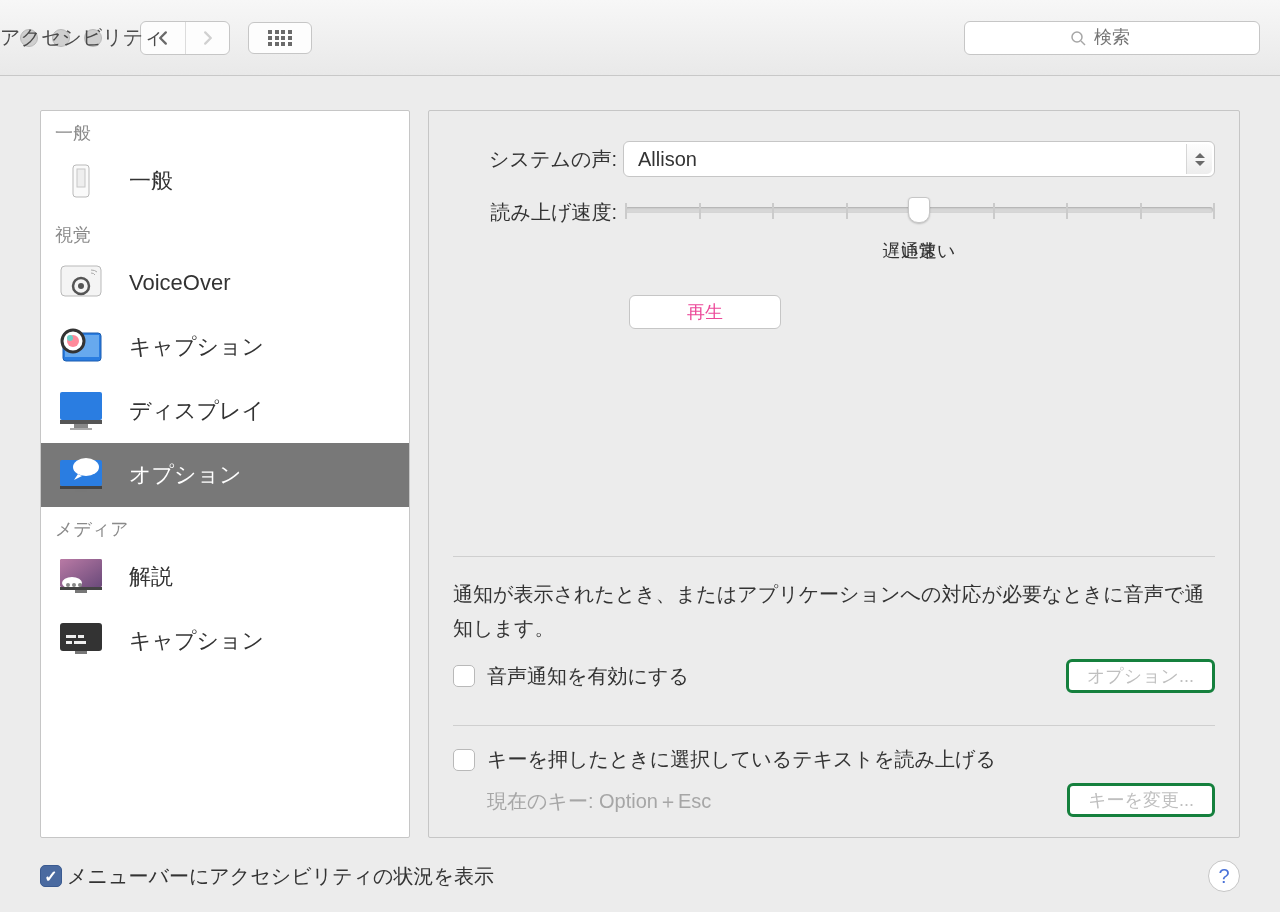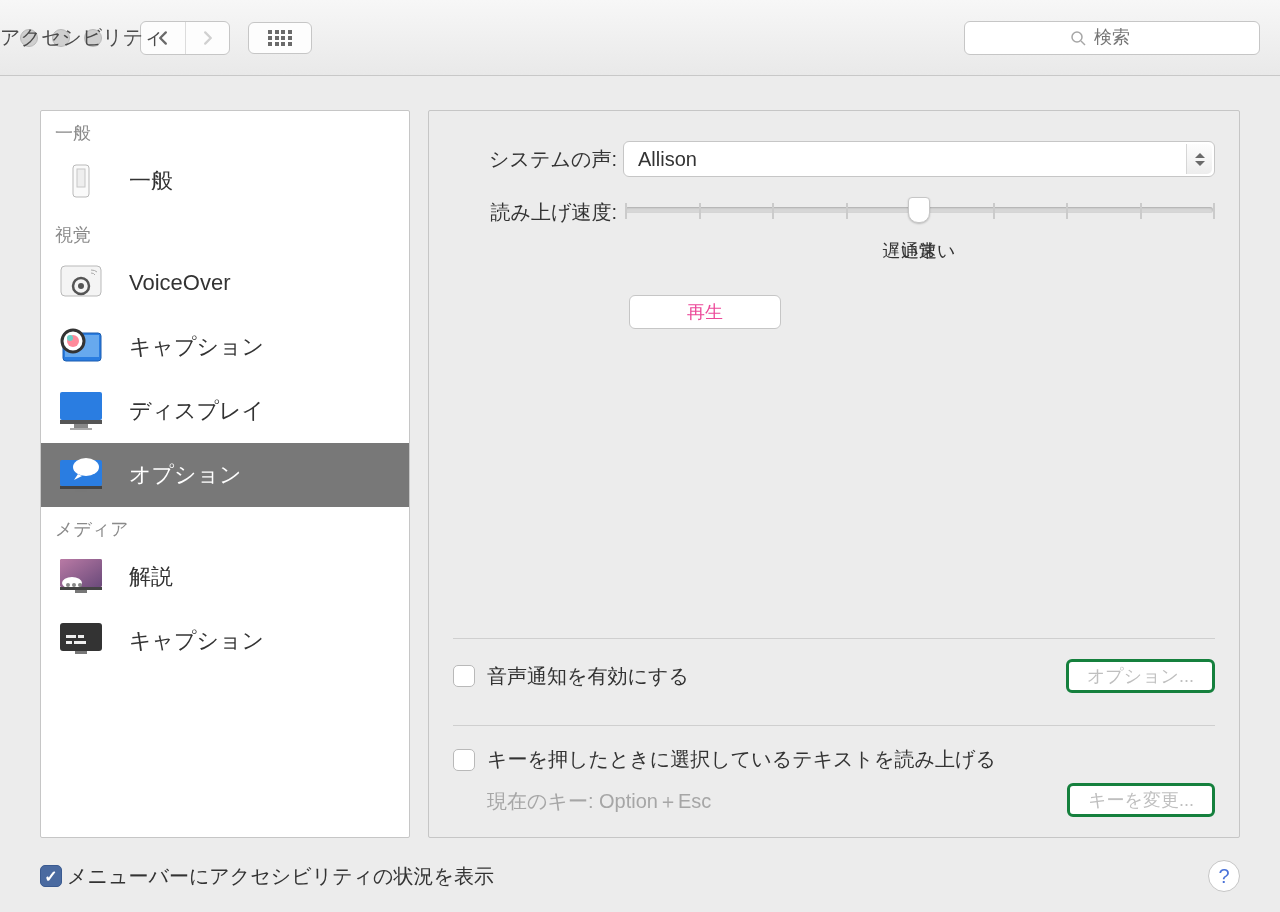--- a/index.html
+++ b/index.html
@@ -279,20 +279,21 @@
         </div>
       </div>
 
       <div class="playbtn">
         <span>再生</span>
       </div>
 
       <div class="spacer-flex"></div>
       <div class="hr"></div>
 
+      <div class="desc">通知が表示されたとき、またはアプリケーションへの対応が必要なときに音声で通知します。</div>
       <div class="chkrow">
         <div class="chkbox"></div>
         <div class="chklabel">音声通知を有効にする</div>
         <div class="optbtn">オプション...</div>
       </div>
 
       <div class="hr"></div>
 
       <div class="chkrow">
         <div class="chkbox"></div>

